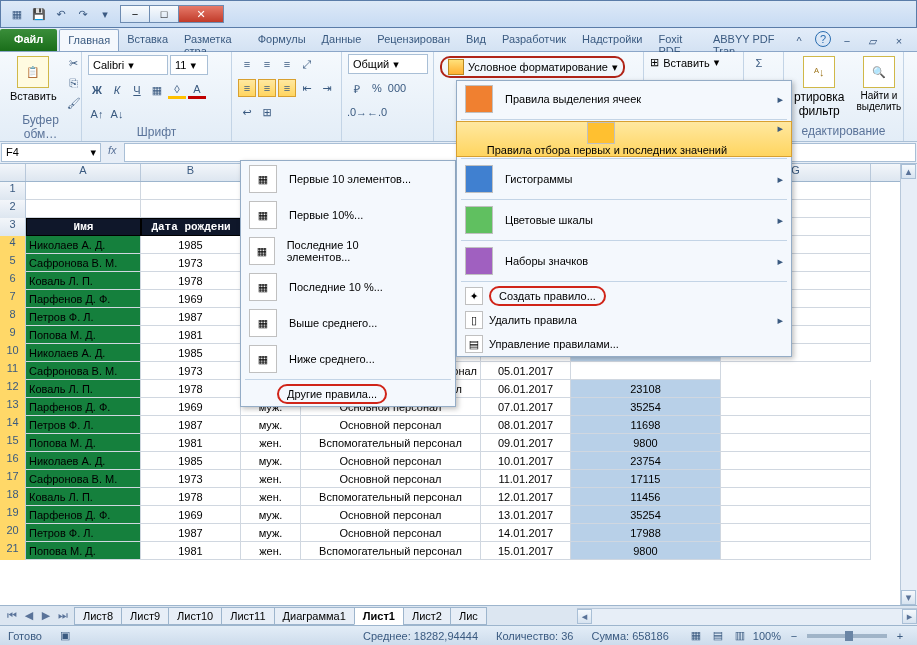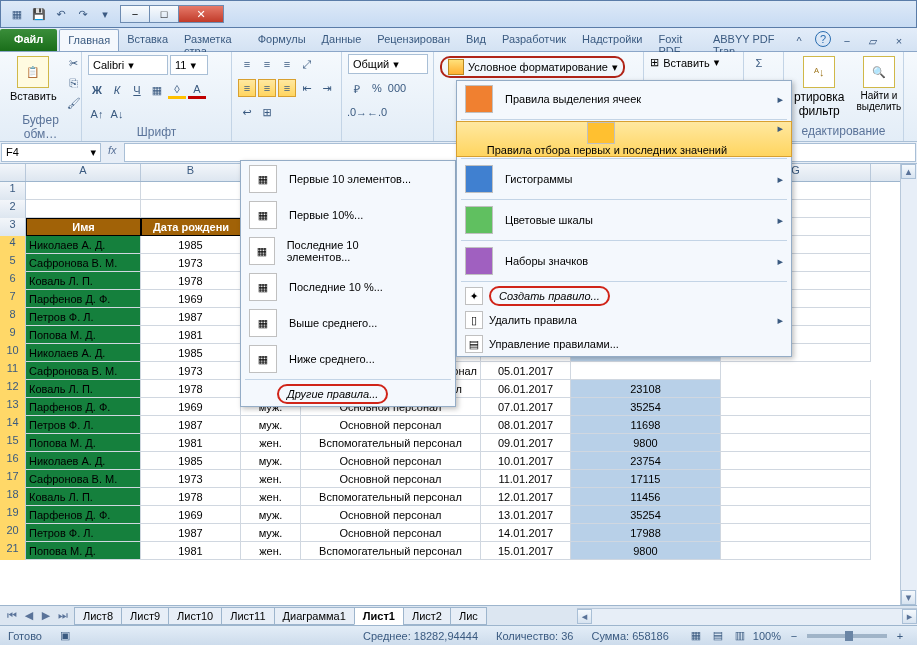--- a/index.html
+++ b/index.html
@@ -40,36 +40,36 @@
 .fx { padding: 2px 6px; color: #5a7399; }
 .formula-input { flex: 1; background: #fff; border: 1px solid #a9bfd6; margin: 1px; }
 
 
 .grid-wrap { position: relative; }
 .col-headers { display: flex; height: 18px; background: linear-gradient(#f3f6fa,#dde6f0); border-bottom: 1px solid #9db5cd; }
 .rowhdr { width: 26px; text-align: center; border-right: 1px solid #b8c8da; color: #3a5a80; background: linear-gradient(#f3f6fa,#dde6f0); }
 .colhdr { text-align: center; border-right: 1px solid #b8c8da; color: #3a5a80; }
 .row { display: flex; height: 18px; }
 .cell { border-right: 1px solid #d0d7e0; border-bottom: 1px solid #d0d7e0; padding: 0 3px; overflow: hidden; white-space: nowrap; display: flex; align-items: center; }
-.cell.hdr { background: #a16207; color: #fff; font-weight: bold; border: 1px solid #000; justify-content: center; }
+.cell.hdr { background: #0f172a; color: #fff; font-weight: bold; border: 1px solid #000; justify-content: center; font-family: Liberation Mono, monospace; }
 .cell.name { background: #15803d; }
 .cell.num { justify-content: center; }
 .cell.sel { background: #b8d0e8; }
 .rowhdr.sel { background: #ffd868; }
 
 
 .submenu { position: absolute; background: #f4f8fd; border: 1px solid #94acc6; box-shadow: 2px 2px 5px rgba(0,0,0,0.25); z-index: 100; }
 .submenu-item { display: flex; align-items: center; height: 36px; padding: 0 42px 0 8px; position: relative; }
 .submenu-item .m-icon { width: 28px; height: 28px; margin-right: 12px; display: flex; align-items: center; justify-content: center; background: #fff; border: 1px solid #c0c0c0; }
 .submenu-item.hover { background: linear-gradient(#ffe8a0,#ffd560); border: 1px solid #d8a030; margin: -1px; flex-direction: column; }
 .submenu-item .arrow { position: absolute; right: 8px; color: #3a5a80; }
 .submenu-item.thin { height: 24px; }
 .submenu-item.thin .m-icon { width: 18px; height: 18px; margin-right: 6px; }
 .sep { height: 1px; background: #c3d4e6; margin: 2px 4px; }
-.callout { border: 2.5px solid #d02418; border-radius: 10px; padding: 2px 8px; display: inline-block; font-style: italic; }
+.callout { border: 2.5px solid #d02418; border-radius: 10px; padding: 2px 8px; display: inline-block; }
 
 
 .sheet-tabs { position: absolute; bottom: 20px; left: 0; right: 0; height: 20px; background: #dce6f1; display: flex; align-items: center; border-top: 1px solid #9db5cd; }
 .sheet-nav { display: flex; gap: 1px; padding: 0 4px; }
 .sheet-nav-btn { width: 16px; height: 16px; display: flex; align-items: center; justify-content: center; color: #5a7399; }
 .sheet-tab { padding: 2px 8px; border: 1px solid #9db5cd; background: #e7eef7; margin-left: -1px; }
 .sheet-tab.active { background: #fff; font-weight: bold; border-bottom-color: #fff; }
 
 
 .status-bar { position: absolute; bottom: 0; left: 0; right: 0; height: 20px; background: linear-gradient(#e3edf7,#cddcec); display: flex; align-items: center; padding: 0 8px; border-top: 1px solid #9db5cd; color: #3a5a80; }

